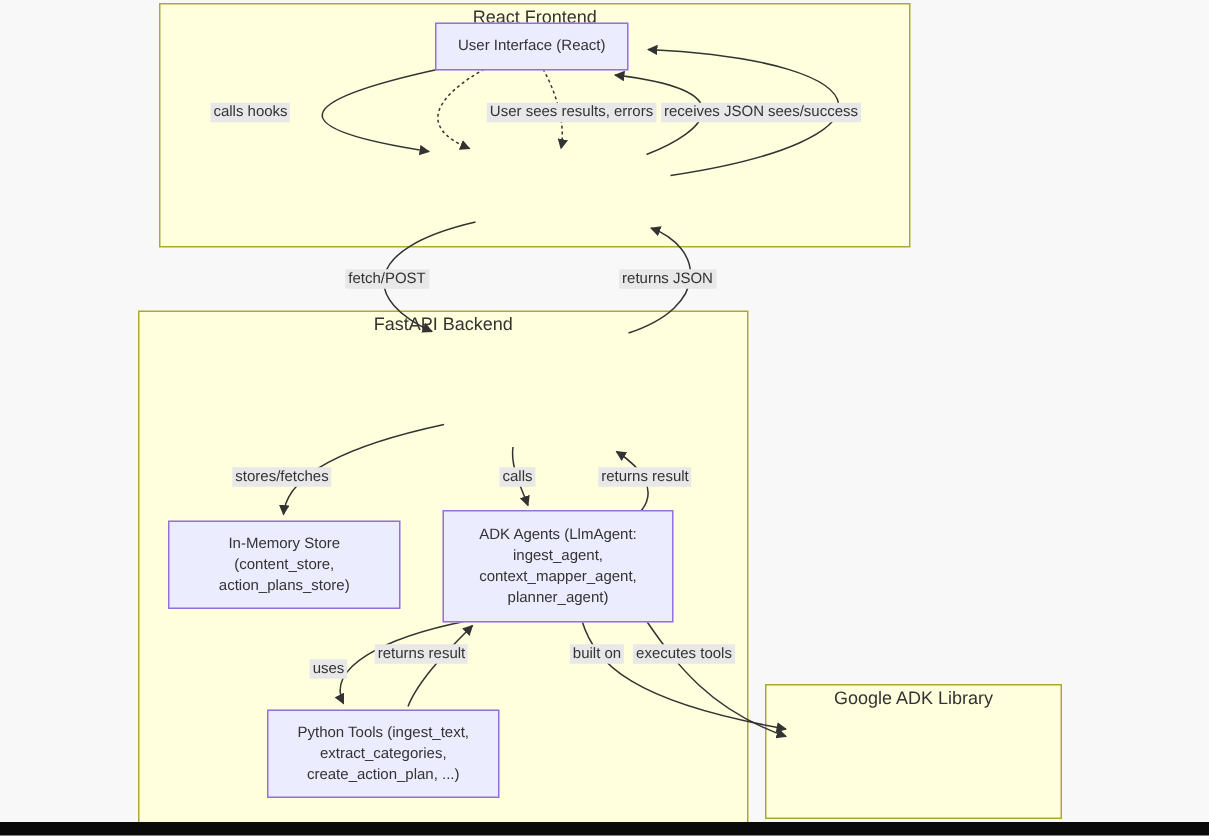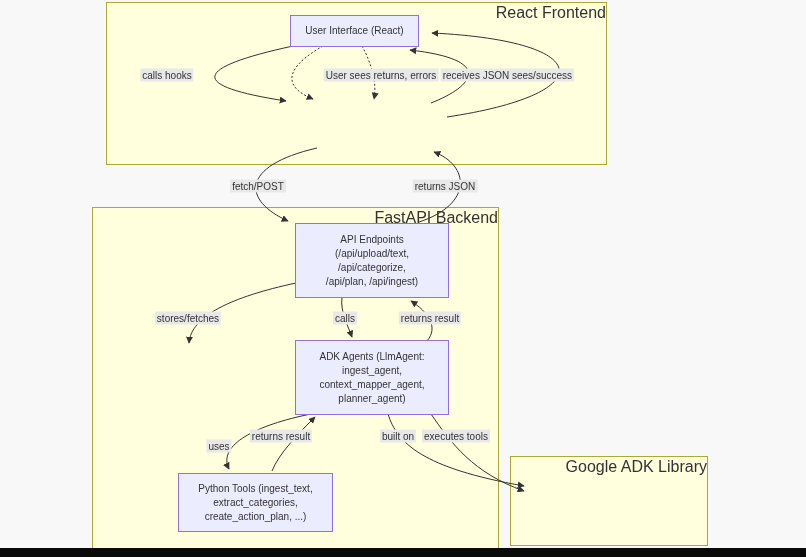--- a/index.html
+++ b/index.html
@@ -11,21 +11,21 @@
   }
   .stage{position:absolute;inset:0;}
   .cluster{
     position:absolute;
     background:#ffffde;
     border:1px solid #aaaa33;
     z-index:0;
   }
   .cluster-title{
     position:absolute;top:1px;left:0;width:100%;
-    text-align:right;font-size:16px;color:#333;
+    text-align:center;font-size:12px;color:#333;
   }
   .edges{position:absolute;left:0;top:0;z-index:1;}
   .node{
     position:absolute;
     background:#ececff;
     border:1px solid #9370db;
     display:flex;flex-direction:column;align-items:center;justify-content:center;
     font-size:10px;line-height:14px;text-align:right;
     z-index:2;
   }
@@ -81,44 +81,43 @@
       <path d="M388,414 C397,443 422,468 524,486" marker-end="url(#arrow)"></path>
       <path d="M431,414 C451,443 473,473 524,491" marker-end="url(#arrow)"></path>
     </g>
   </svg>
 
   <div class="node" style="left:290px;top:15px;width:127px;height:30px">
     <span>User Interface (React)</span>
   </div>
 
 
-  <div class="node" style="left:295px;top:223px;width:152px;height:73px">
-    <span>API Endpoints</span>
-    <span>(/api/upload/text,</span>
-    <span>/api/categorize,</span>
-    <span>/api/plan, /api/ingest)</span>
+
+  <div class="node" style="left:112px;top:347px;width:153px;height:57px">
+    <span>In-Memory Store</span>
+    <span>(content_store,</span>
+    <span>action_plans_store)</span>
   </div>
-
 
   <div class="node" style="left:295px;top:340px;width:152px;height:73px">
     <span>ADK Agents (LlmAgent:</span>
     <span>ingest_agent,</span>
     <span>context_mapper_agent,</span>
     <span>planner_agent)</span>
   </div>
 
   <div class="node" style="left:178px;top:473px;width:153px;height:57px">
     <span>Python Tools (ingest_text,</span>
     <span>extract_categories,</span>
     <span>create_action_plan, ...)</span>
   </div>
 
 
   <div class="elabel" style="left:167px;top:75px">calls hooks</div>
-  <div class="elabel" style="left:381px;top:75px">User sees returns, errors</div>
+  <div class="elabel" style="left:381px;top:75px">User sees results, errors</div>
   <div class="elabel" style="left:476px;top:75px">receives JSON</div>
   <div class="elabel" style="left:542px;top:75px">sees/success</div>
   <div class="elabel" style="left:258px;top:186px">fetch/POST</div>
   <div class="elabel" style="left:445px;top:186px">returns JSON</div>
   <div class="elabel" style="left:188px;top:318px">stores/fetches</div>
   <div class="elabel" style="left:345px;top:318px">calls</div>
   <div class="elabel" style="left:430px;top:318px">returns result</div>
   <div class="elabel" style="left:219px;top:446px">uses</div>
   <div class="elabel" style="left:281px;top:436px">returns result</div>
   <div class="elabel" style="left:398px;top:436px">built on</div>

